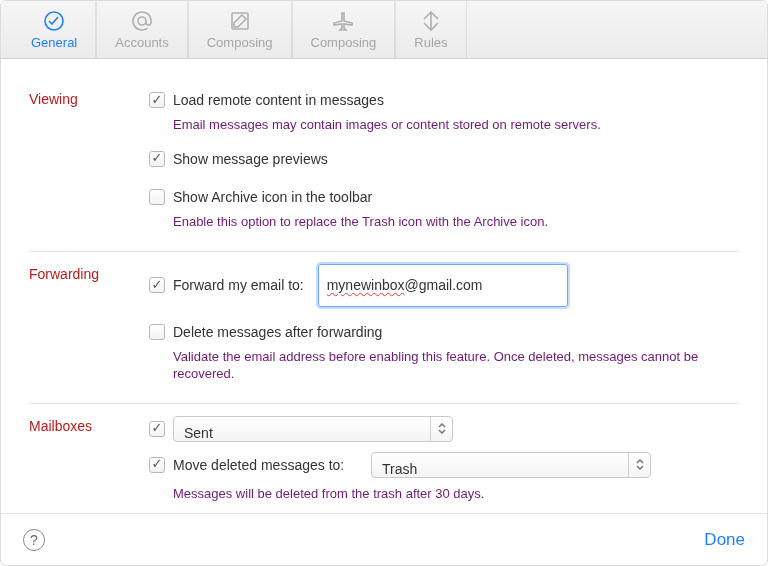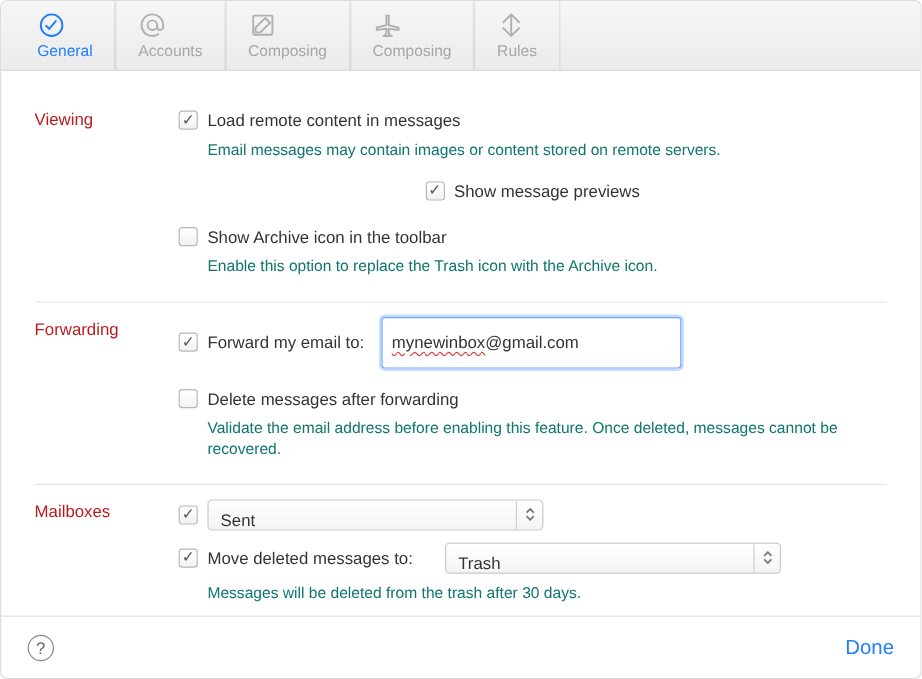--- a/index.html
+++ b/index.html
@@ -22,21 +22,21 @@
   .toolbar {
     height: 58px;
     background: linear-gradient(#f7f6f6, #ecebeb);
     border-bottom: 1px solid #d0d0d0;
     display: flex;
     align-items: stretch;
     padding-left: 12px;
   }
   .tab {
     display: flex; flex-direction: column;
-    justify-content: center;
+    align-items: center; justify-content: center;
     padding: 0 18px;
     border-left: 1px solid rgba(0,0,0,0.08);
     border-right: 1px solid rgba(0,0,0,0.08);
     color: #a6a6a6;
     cursor: default;
     font-size: 13px;
     gap: 2px;
   }
   .tab:first-child { border-left: none; }
   .tab .icon { width: 24px; height: 24px; display:flex; align-items:center; justify-content:center; }
@@ -64,21 +64,21 @@
   }
   .section-body { flex: 1; }
   .row {
     display: flex;
     align-items: center;
     gap: 8px;
     margin-bottom: 6px;
     min-height: 22px;
   }
   .hint {
-    color: #0f766e;
+    color: #701a75;
     font-size: 13px;
     margin: 0 0 14px 24px;
     line-height: 1.3;
   }
   .hint.last { margin-bottom: 2px; }
   
   .chk {
     width: 16px; height: 16px;
     border: 1px solid #b8b8b8;
     border-radius: 3px;
@@ -209,21 +209,21 @@
 
     <div class="section">
       <div class="section-label">Viewing</div>
       <div class="section-body">
         <div class="row">
           <span class="chk checked"></span>
           <span class="chk-label">Load remote content in messages</span>
         </div>
         <div class="hint">Email messages may contain images or content stored on remote servers.</div>
 
-        <div class="row" style="margin-bottom:16px;justify-content:center;">
+        <div class="row" style="margin-bottom:16px;">
           <span class="chk checked"></span>
           <span class="chk-label">Show message previews</span>
         </div>
 
         <div class="row">
           <span class="chk"></span>
           <span class="chk-label">Show Archive icon in the toolbar</span>
         </div>
         <div class="hint last">Enable this option to replace the Trash icon with the Archive icon.</div>
       </div>

